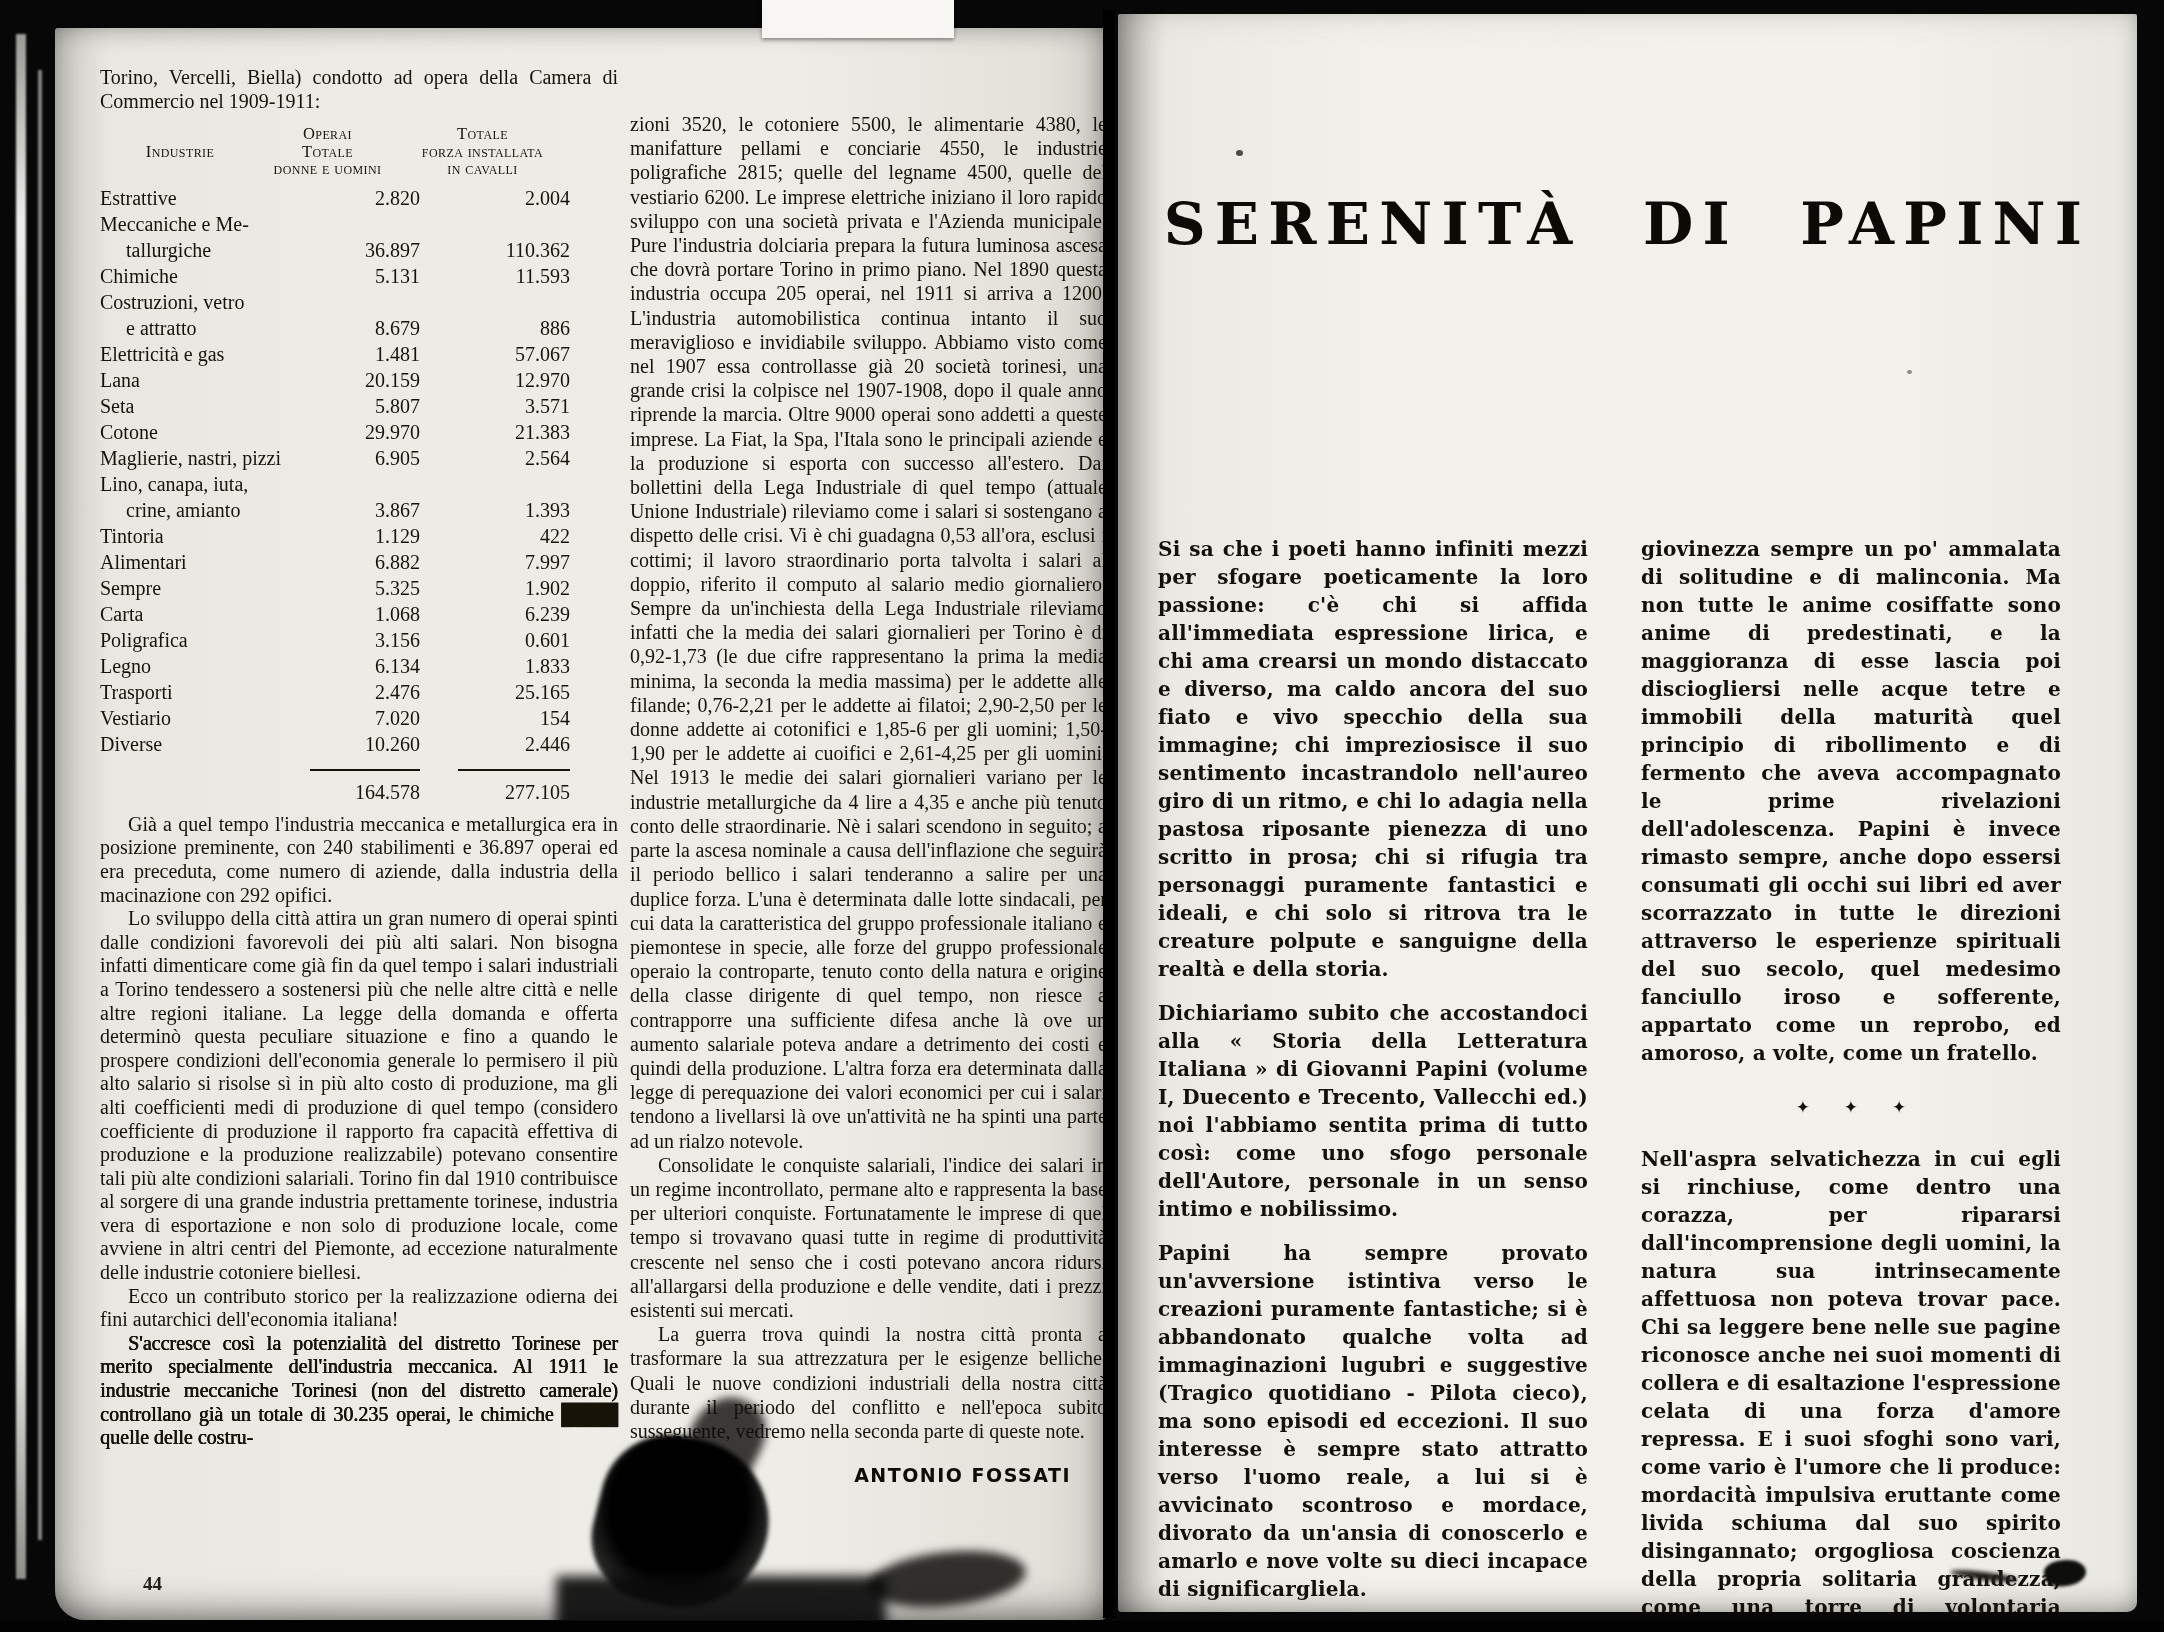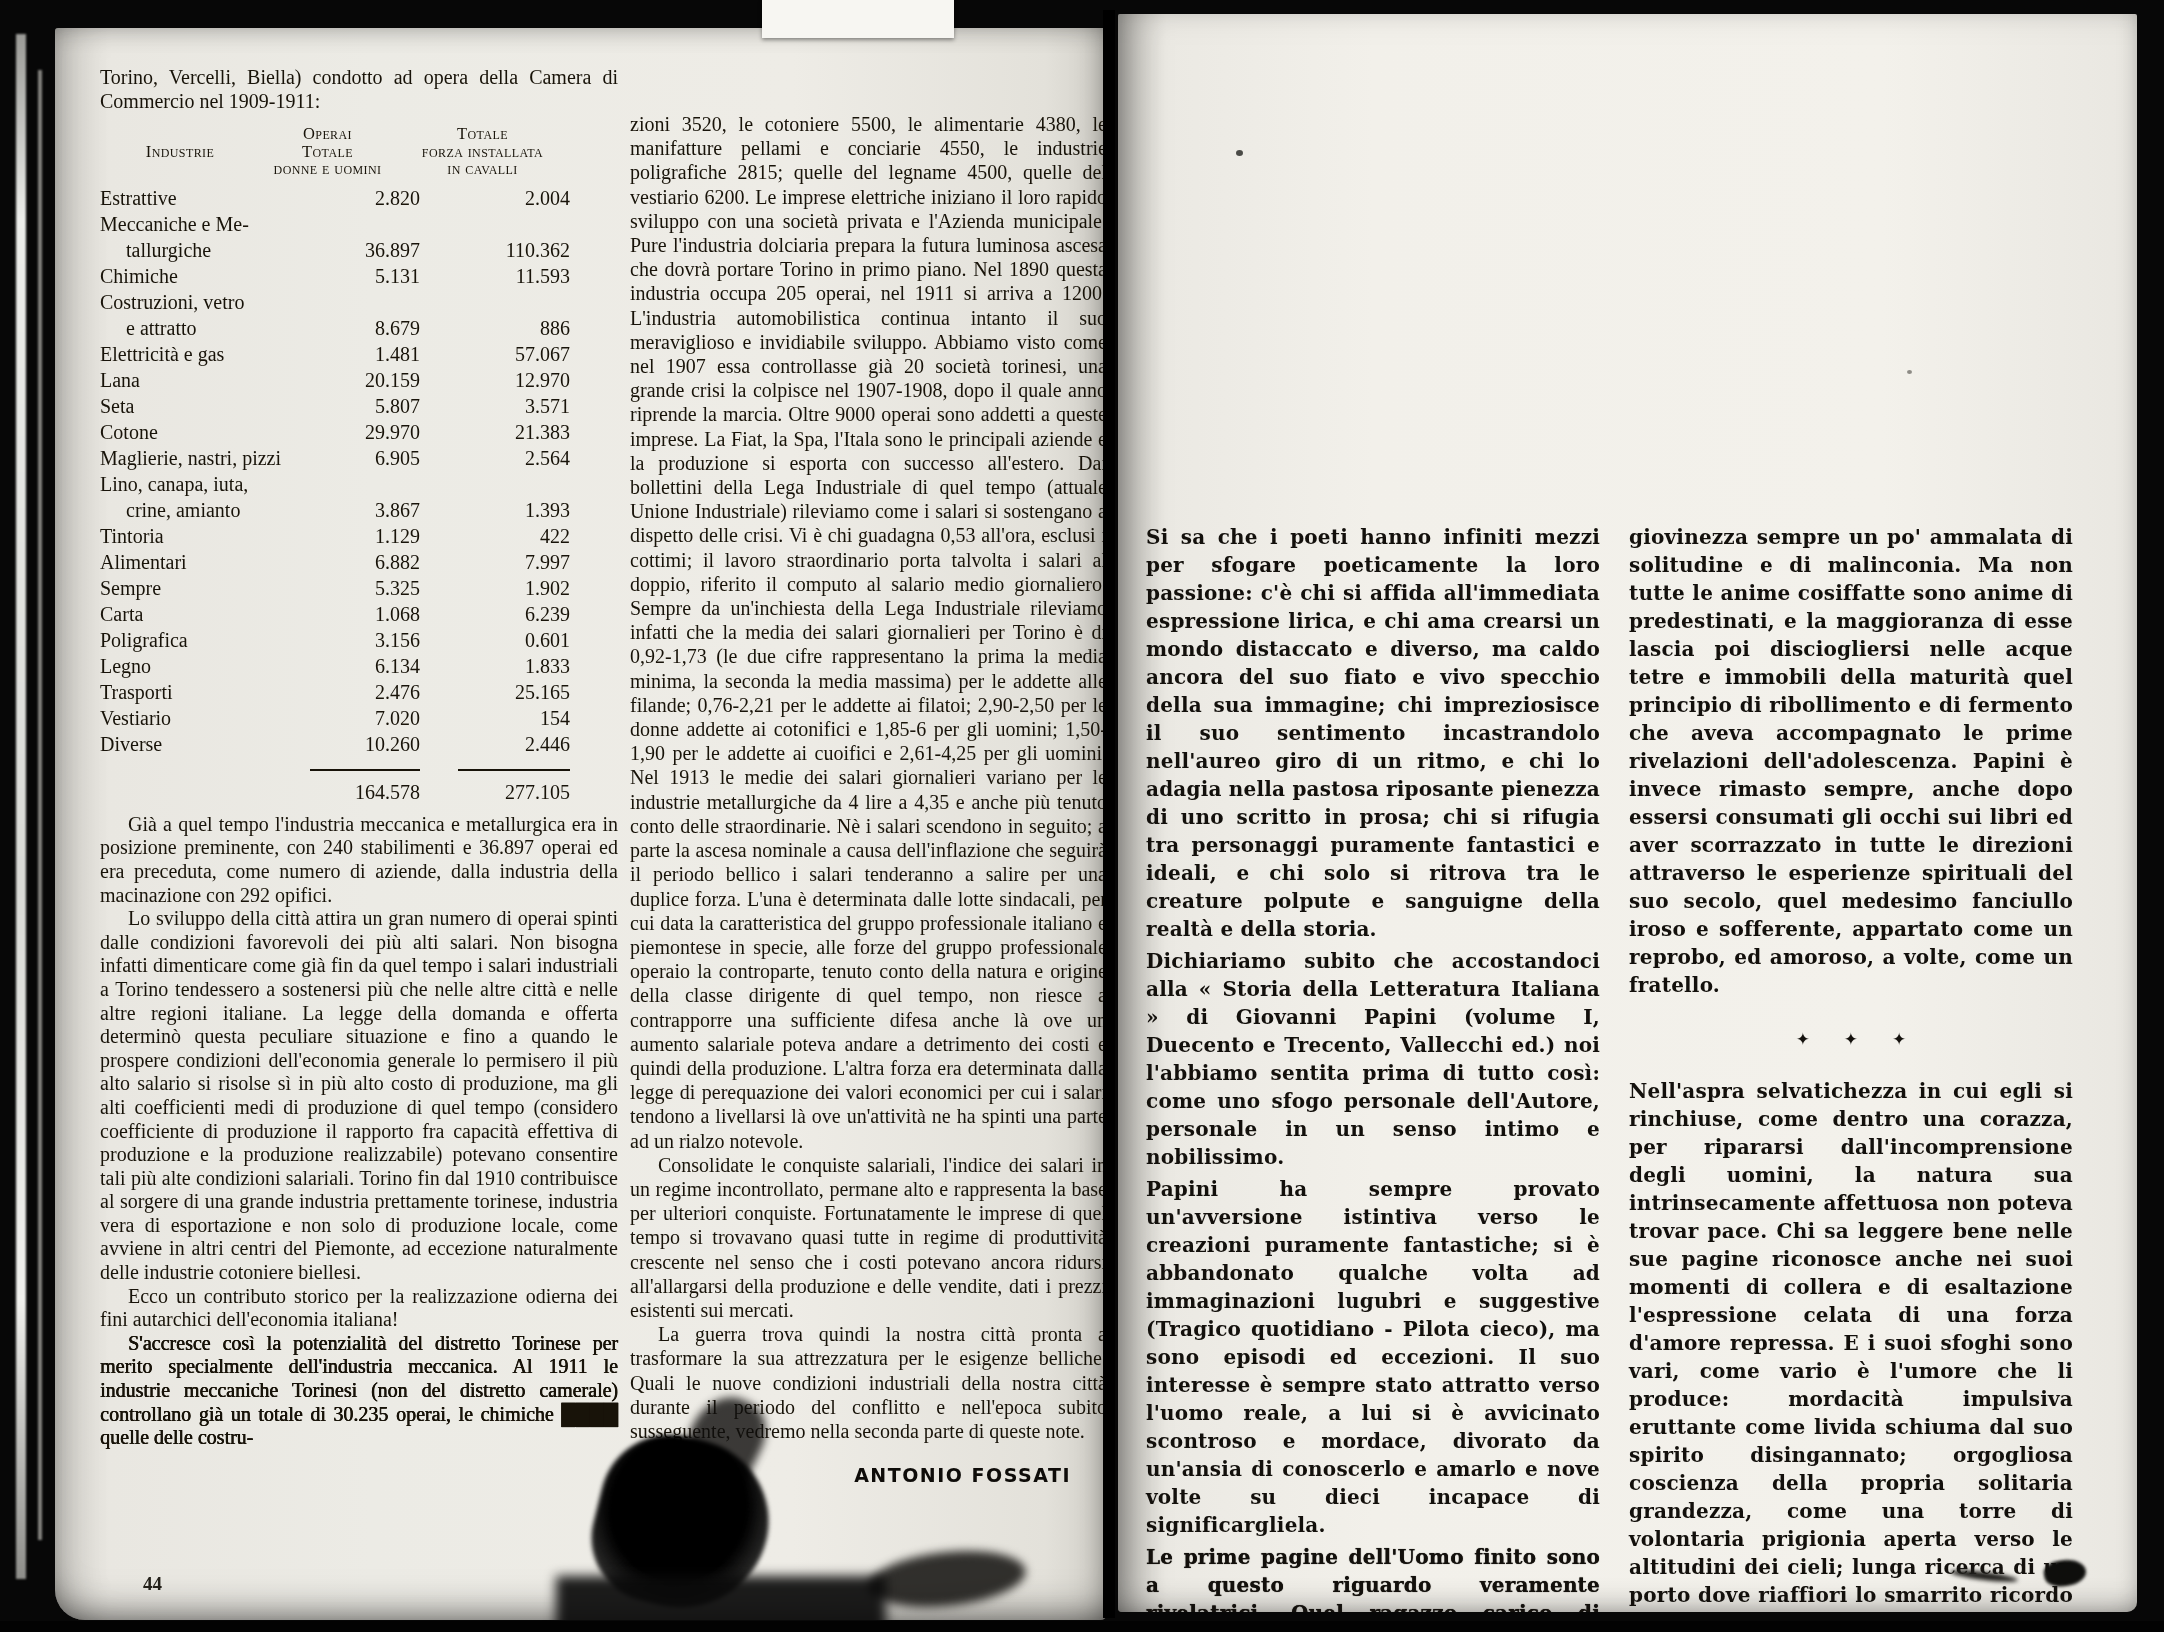--- a/index.html
+++ b/index.html
@@ -62,21 +62,21 @@
   #lp-col2 .lp-para:first-of-type{text-indent:0;}
   #lp-col1 .lp-para:nth-of-type(4){text-shadow:.5px 0 0 #181309, 0 0 .6px #181309;}
 
   #rp-title{left:0;top:178px;width:100%;text-align:center;
     font-family:"DejaVu Serif", serif;font-weight:bold;font-size:58px;line-height:64px;
     letter-spacing:.16em;word-spacing:.55em;color:#0c0a07;}
   .rp-col{font-family:"DejaVu Serif", serif;font-weight:bold;font-size:20px;line-height:28px;
     color:#13100c;letter-spacing:.2px;}
   #rp-col1{left:24px;top:505px;width:462px;}
   #rp-col2{left:507px;top:505px;width:452px;}
-  .rp-para{margin:4px;text-indent:0;}
+  .rp-para{margin:16px;text-indent:0;}
   #rp-col1 .rp-para:nth-of-type(4){text-shadow:0 0 .8px #13100c;}
   #rp-col2 .after-divider .rp-para:nth-of-type(2){text-shadow:.6px 0 0 #13100c,0 0 1px #13100c;filter:blur(.25px);}
   #star-divider{margin:26px 0 24px 0;text-align:center;font-family:"DejaVu Sans", sans-serif;
     font-size:17px;letter-spacing:14px;text-indent:14px;color:#13100c;}
 
   
   #industry-table{margin:12px 0 8px 0;width:470px;}
   .t-head{display:flex;font-variant:small-caps;font-size:16.5px;line-height:17.5px;
     letter-spacing:.4px;text-align:center;margin-bottom:7px;}
   .th-industrie{width:160px;align-self:flex-end;padding-bottom:17px;}
@@ -330,20 +330,21 @@
         <p class="lp-para">Consolidate le conquiste salariali, l'indice dei salari in un regime incontrollato, permane alto e rappresenta la base per ulteriori conquiste. Fortunatamente le imprese di quel tempo si trovavano quasi tutte in regime di produttività crescente nel senso che i costi potevano ancora ridursi all'allargarsi della produzione e delle vendite, dati i prezzi esistenti sui mercati.</p>
         <p class="lp-para">La guerra trova quindi la nostra città pronta a trasformare la sua attrezzatura per le esigenze belliche. Quali le nuove condizioni industriali della nostra città durante il periodo del conflitto e nell'epoca subito susseguente, vedremo nella seconda parte di queste note.</p>
       </div>
     <div id="byline">ANTONIO FOSSATI</div>
   </div>
 
   <div id="left-page-number" class="abs">44</div>
 </div>
 
 <div id="right-page" class="abs">
+  <div id="rp-title" class="abs">SERENITÀ DI PAPINI</div>
 
   <div id="rp-col1" class="col rp-col">
     <div>
 
     <p class="rp-para">Si sa che i poeti hanno infiniti mezzi per sfogare poeticamente la loro passione: c'è chi si affida all'immediata espressione lirica, e chi ama crearsi un mondo distaccato e diverso, ma caldo ancora del suo fiato e vivo specchio della sua immagine; chi impreziosisce il suo sentimento incastrandolo nell'aureo giro di un ritmo, e chi lo adagia nella pastosa riposante pienezza di uno scritto in prosa; chi si rifugia tra personaggi puramente fantastici e ideali, e chi solo si ritrova tra le creature polpute e sanguigne della realtà e della storia.</p>
         <p class="rp-para">Dichiariamo subito che accostandoci alla « Storia della Letteratura Italiana » di Giovanni Papini (volume I, Duecento e Trecento, Vallecchi ed.) noi l'abbiamo sentita prima di tutto così: come uno sfogo personale dell'Autore, personale in un senso intimo e nobilissimo.</p>
         <p class="rp-para">Papini ha sempre provato un'avversione istintiva verso le creazioni puramente fantastiche; si è abbandonato qualche volta ad immaginazioni lugubri e suggestive (Tragico quotidiano - Pilota cieco), ma sono episodi ed eccezioni. Il suo interesse è sempre stato attratto verso l'uomo reale, a lui si è avvicinato scontroso e mordace, divorato da un'ansia di conoscerlo e amarlo e nove volte su dieci incapace di significargliela.</p>
         <p class="rp-para">Le prime pagine dell'Uomo finito sono a questo riguardo veramente rivelatrici. Quel ragazzo carico di pensieri e inebbriato di solitudine, chiuso nel suo fiero cipiglio di piccolo ribelle, assorbiva insieme alla prima luce rischiaratrice del mondo e della vita un'amara diffidenza verso gli uomini, una crudele incapacità di comunicazione con i proprii simili. Non so quanti fra i lettori di Papini — per poca inclinazione che essi abbiano verso le gioie e le sofferenze interiori — non abbiano sentito palpitare in quelle pagine qualcosa della loro</p>
       </div>
   </div>

